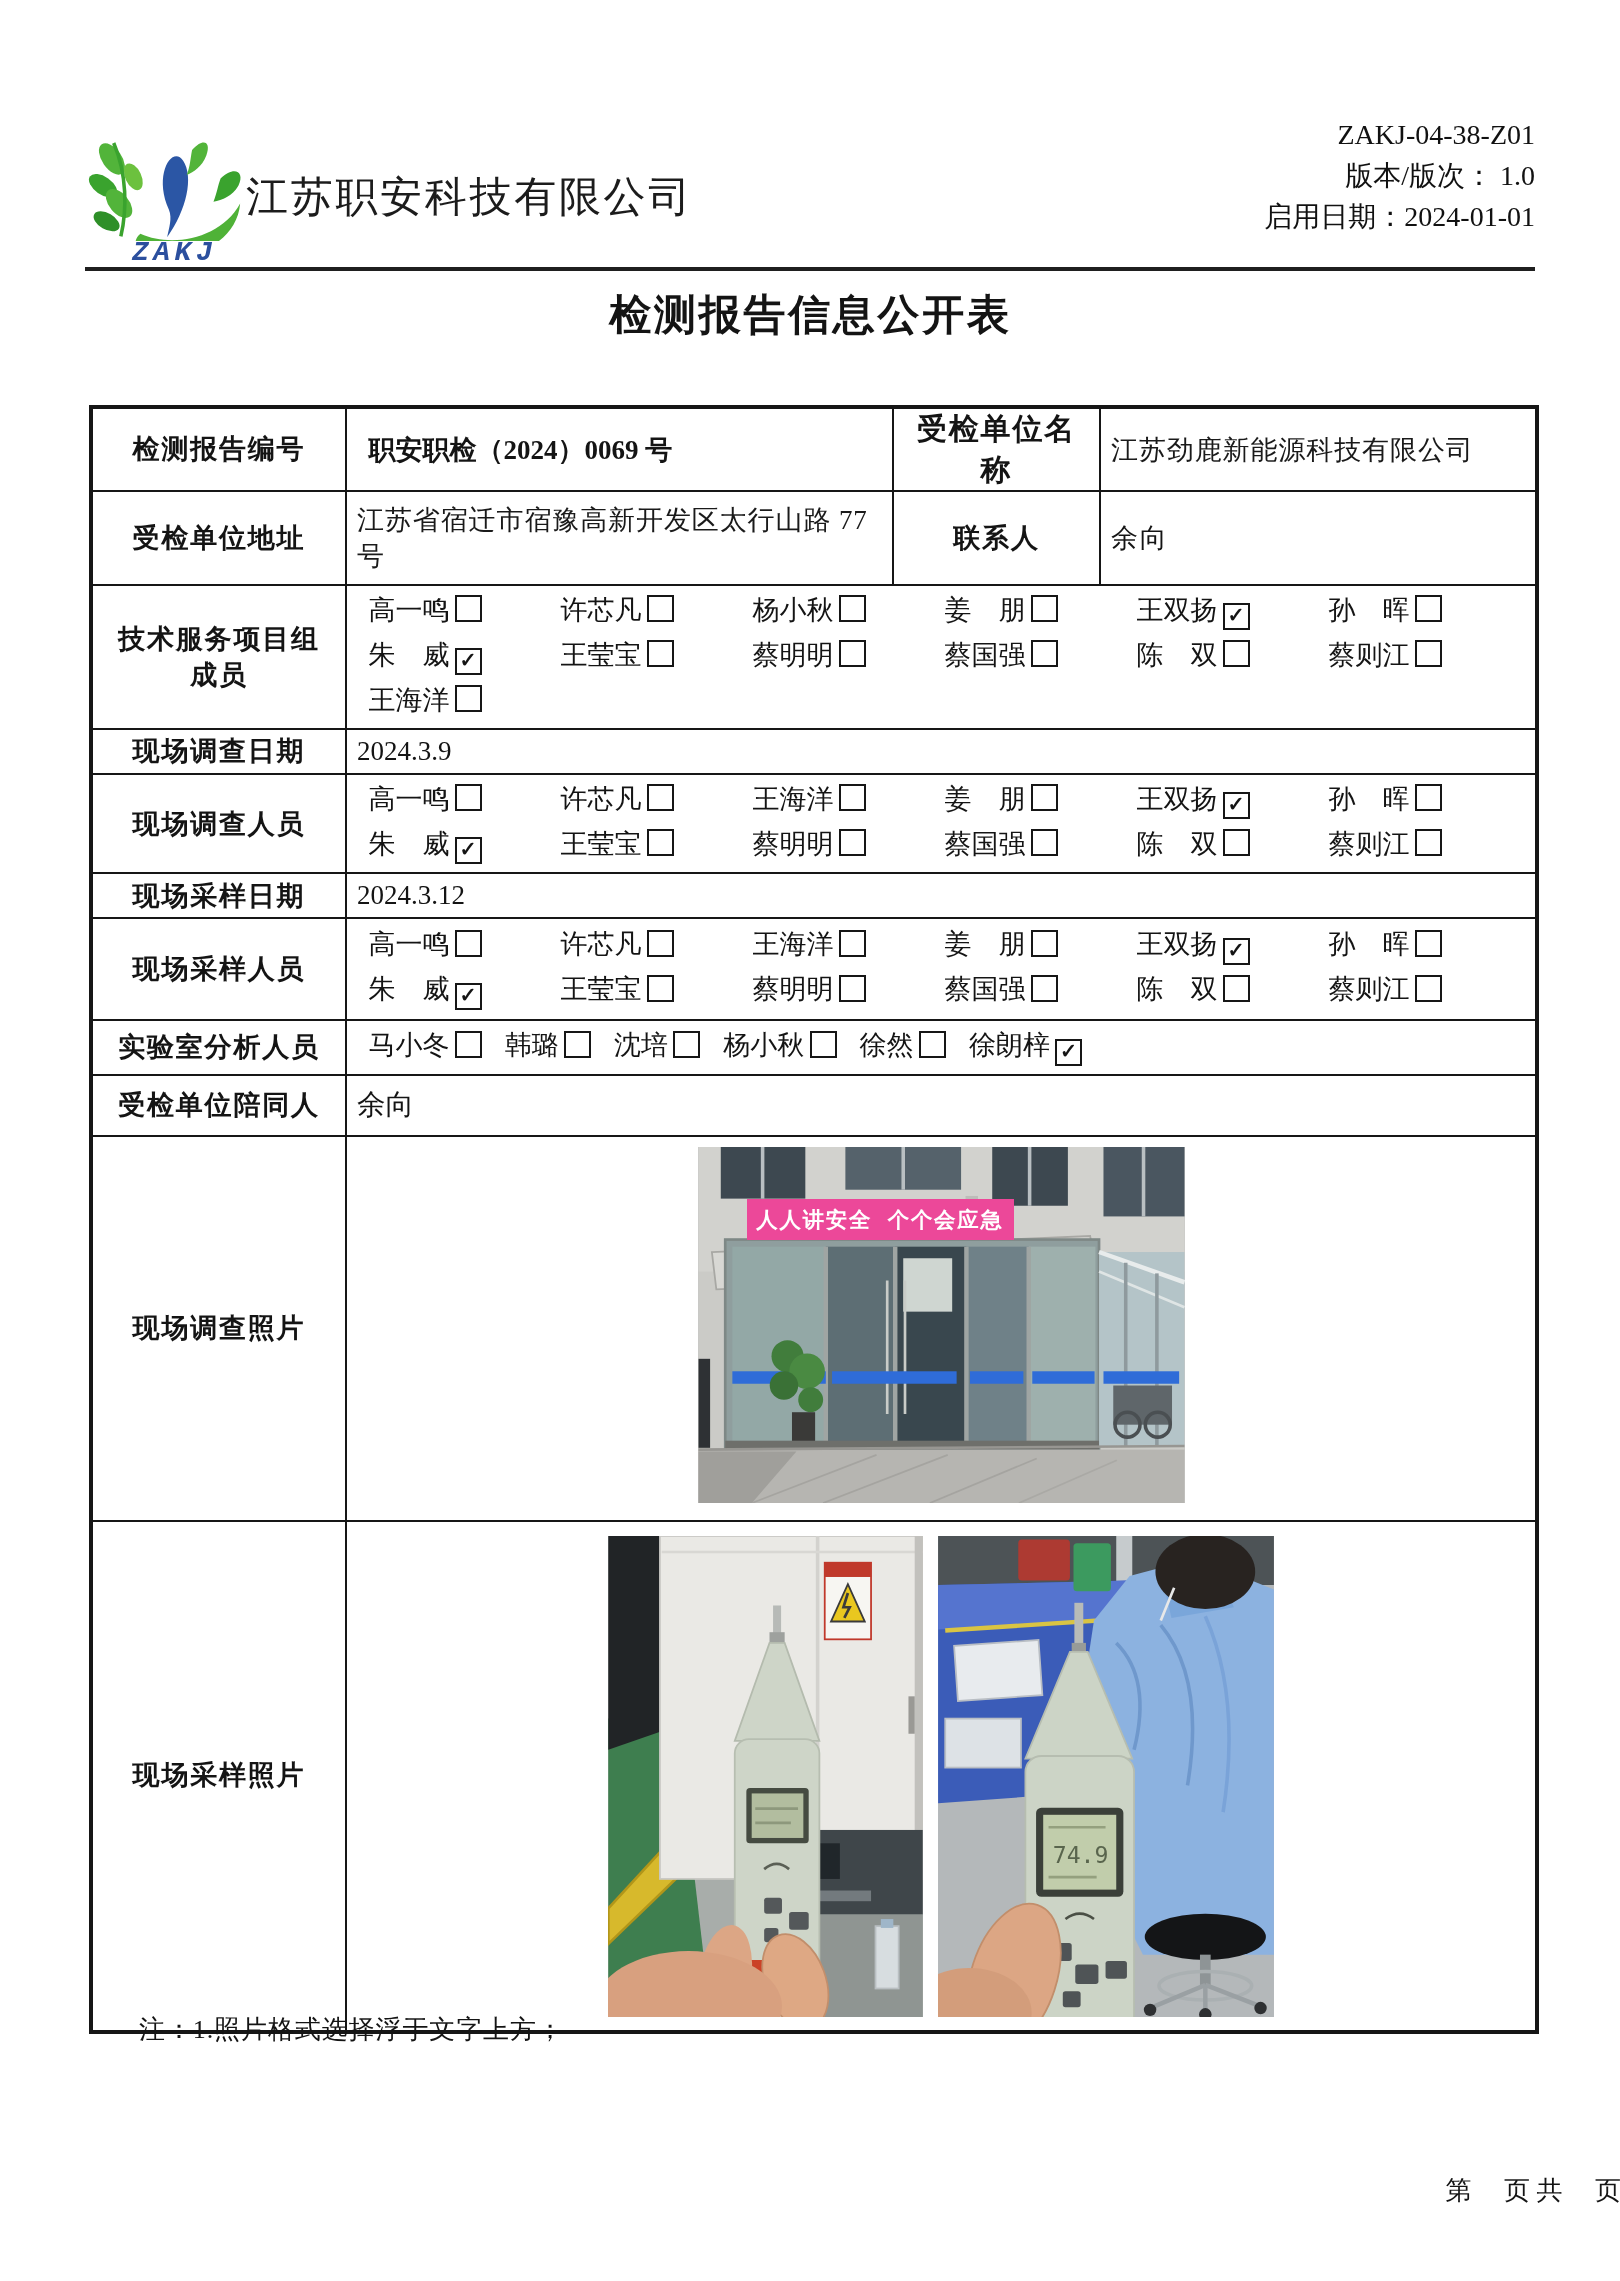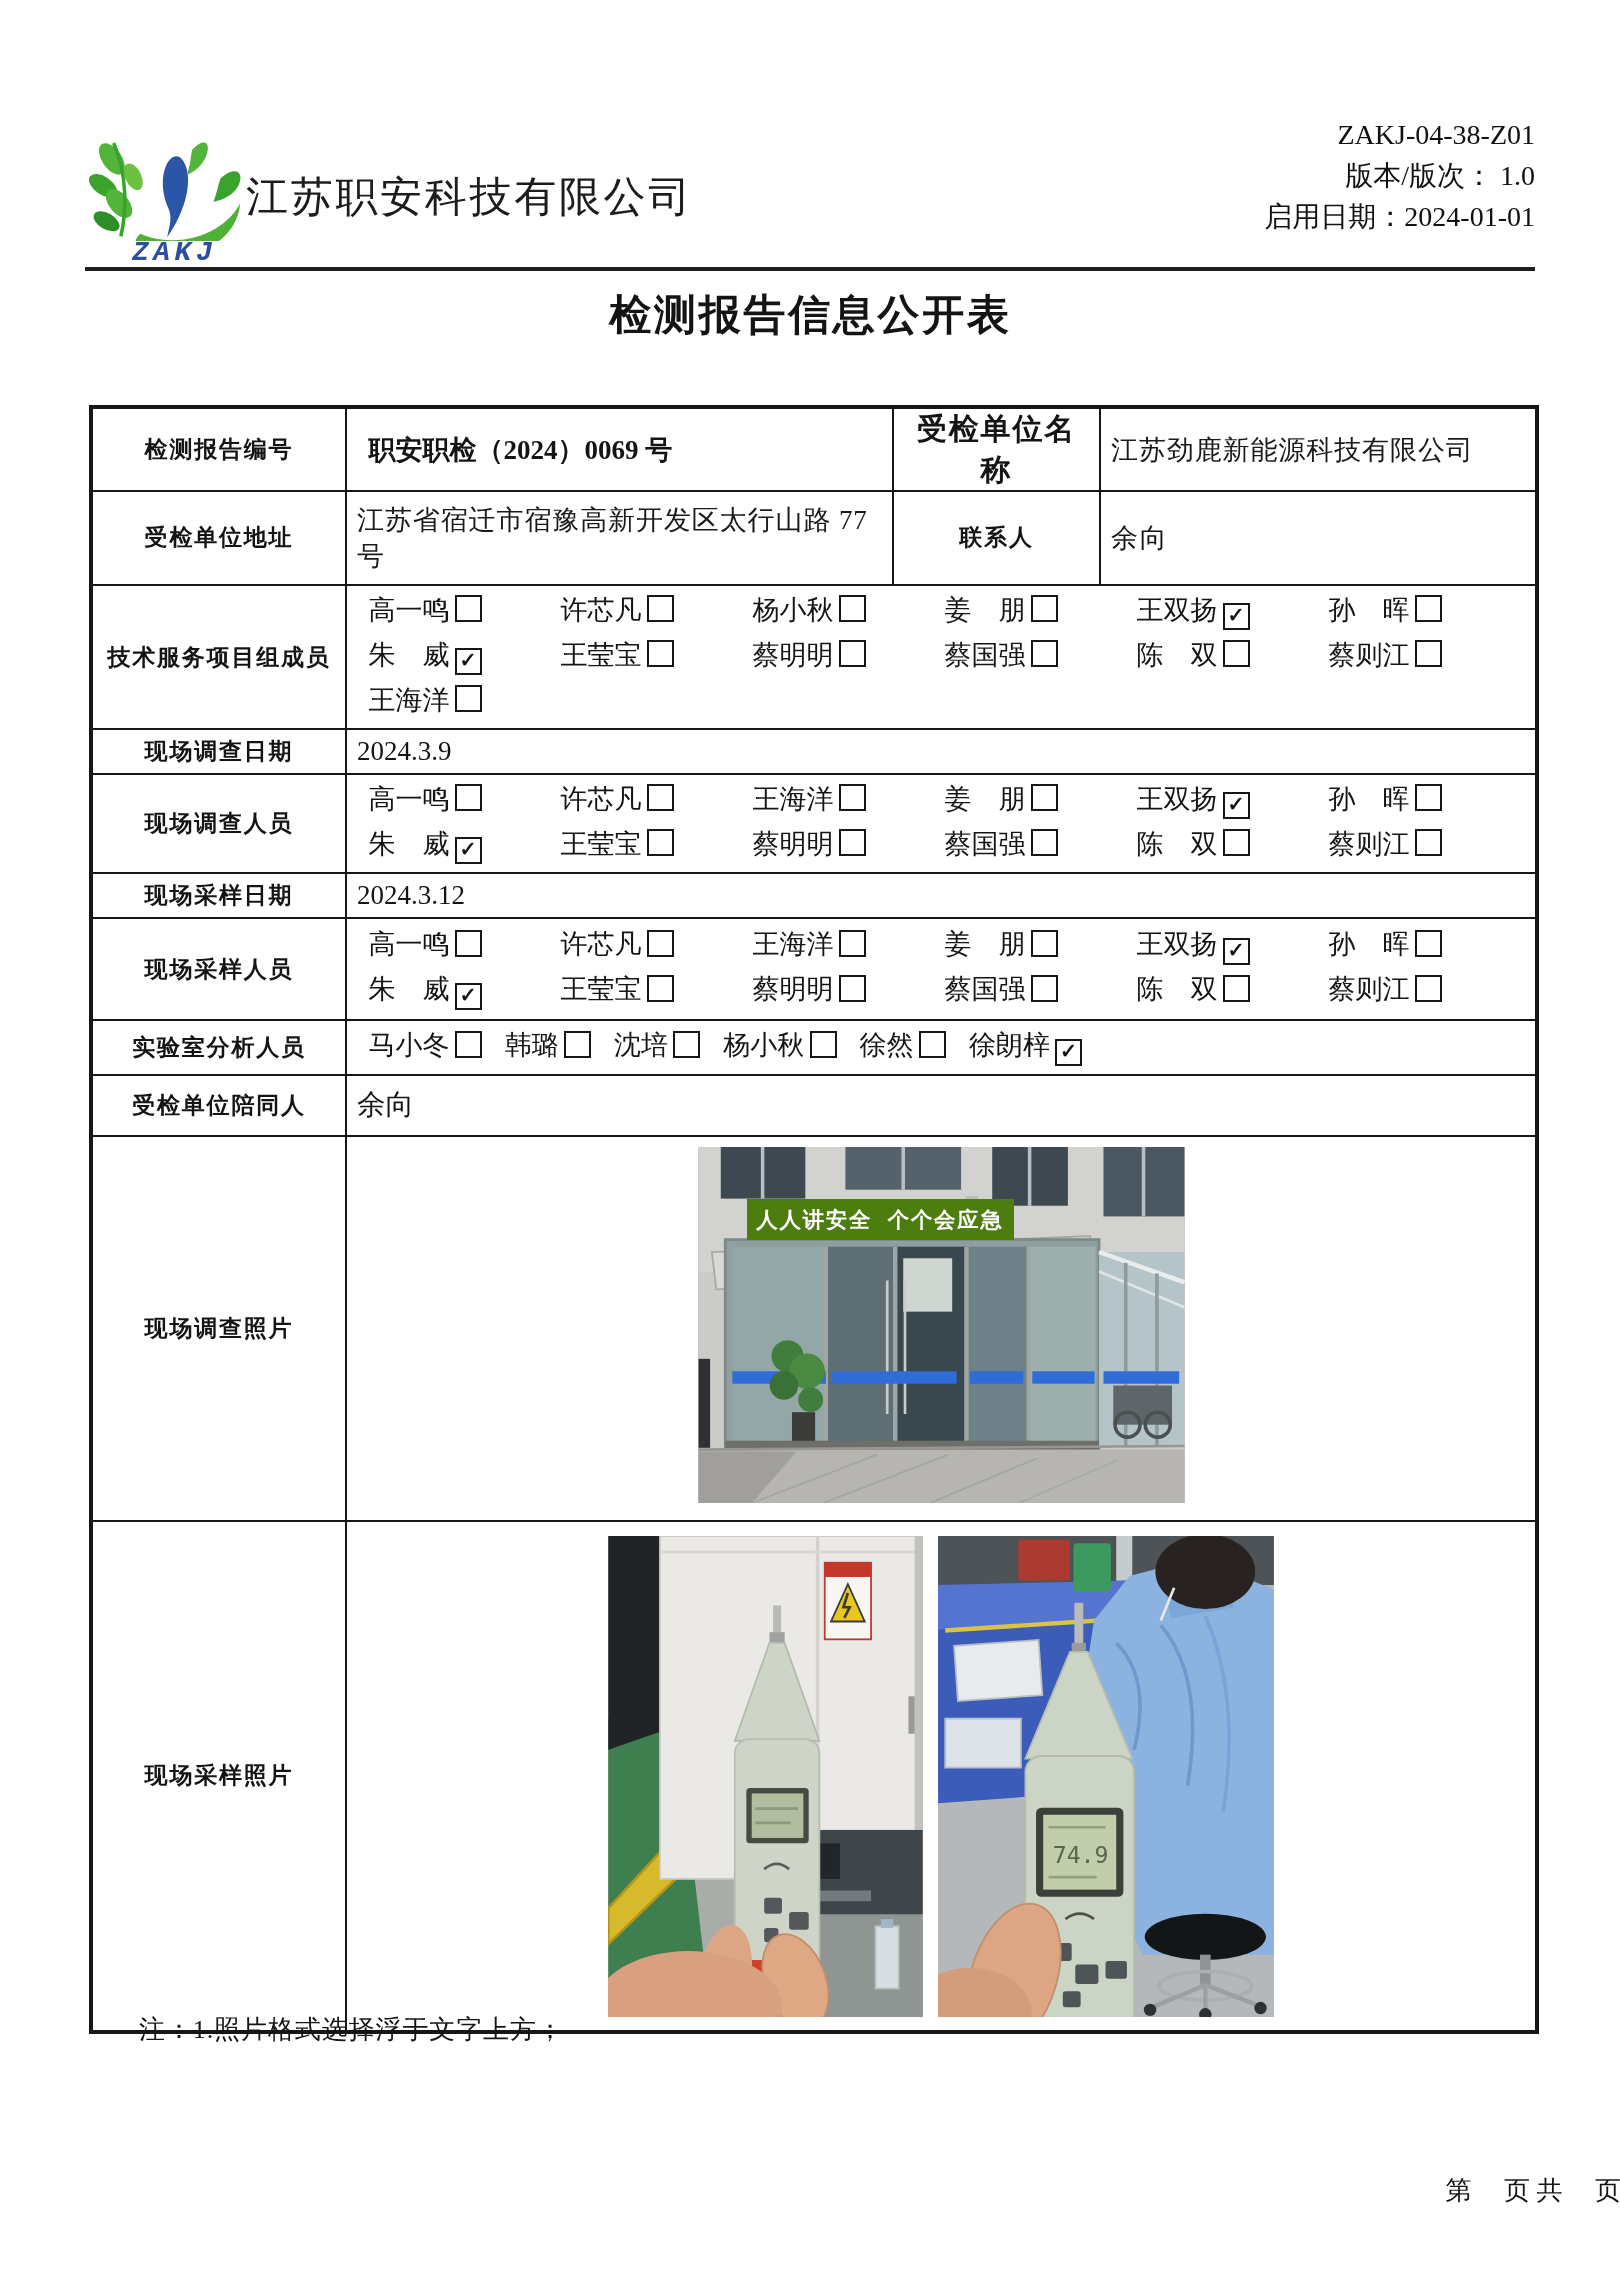--- a/index.html
+++ b/index.html
@@ -11,37 +11,37 @@
              font-size:28px;letter-spacing:4.5px;color:#2b4f9e;font-family:Liberation Mono, monospace;}
   .company-name{position:absolute;left:246px;top:169px;font-size:42px;color:#1c1c1c;letter-spacing:2.7px;}
   .doc-codes{position:absolute;top:114px;right:86px;text-align:right;font-size:28px;line-height:41px;color:#111;}
   .header-rule{position:absolute;left:85px;top:267px;width:1450px;height:3.6px;background:#1f1f1f;}
   .page-title{position:absolute;left:0;top:287px;width:100%;text-align:center;
               font-size:42px;font-weight:bold;letter-spacing:2.7px;}
   
   table.main{position:absolute;left:89px;top:405px;width:1445px;border-collapse:collapse;
              table-layout:fixed;border:4.5px solid #161616;}
   td{border:2.7px solid #161616;vertical-align:middle;padding:0;overflow:hidden;}
-  td.lbl{text-align:center;font-weight:bold;font-size:23px;letter-spacing:1.8px;line-height:1.35;padding:0 14.3px;}
+  td.lbl{text-align:center;font-weight:bold;font-size:27px;letter-spacing:1.8px;line-height:1.35;padding:0 14.3px;}
   td.val-left{font-weight:bold;font-size:27px;padding-left:21.4px;}
   td.val-center{text-align:left;font-size:27px;padding-left:10px;}
   .light{font-weight:400;font-size:26px;letter-spacing:0.9px;color:#1a1a1a;}
   .big-name{font-size:34px;letter-spacing:1.8px;}
   .names-cell{padding:3.6px 0 3.6px 21.4px;vertical-align:middle;}
   .name-line{line-height:41px;white-space:nowrap;}
   .name-item{display:inline-block;font-size:27px;}
   .names-grid .name-item{width:192px;}
   .names-inline .name-item{margin-right:23px;}
   .box{display:inline-block;width:23px;height:23px;border:2.7px solid #161616;margin-left:5.3px;
        vertical-align:-3.6px;line-height:21.4px;text-align:center;font-size:20.5px;font-weight:bold;}
   .photo-cell{vertical-align:top;}
   .photo-wrap{display:flex;justify-content:center;align-items:flex-start;gap:14.3px;padding-top:10.7px;}
   .photo{position:relative;overflow:hidden;background:#c9c9c5;}
   .photo svg{display:block;}
-  .banner-text{position:absolute;left:49px;top:52px;width:267px;height:41px;background:#4d7c0f;
+  .banner-text{position:absolute;left:49px;top:52px;width:267px;height:41px;background:#ec4899;
                color:#fff;font-family:"Liberation Sans","DejaVu Sans",sans-serif;font-weight:bold;
                font-size:21.4px;letter-spacing:1.8px;display:flex;align-items:center;justify-content:center;white-space:pre;}
   .note{position:absolute;left:92px;top:2012px;font-size:26px;letter-spacing:0.9px;margin-left:47px;}
   .footer{position:absolute;left:0;top:2173px;width:100%;text-align:right;font-size:26px;white-space:pre;}
 </style>
 </head>
 <body>
 
 <div class="page">
 

